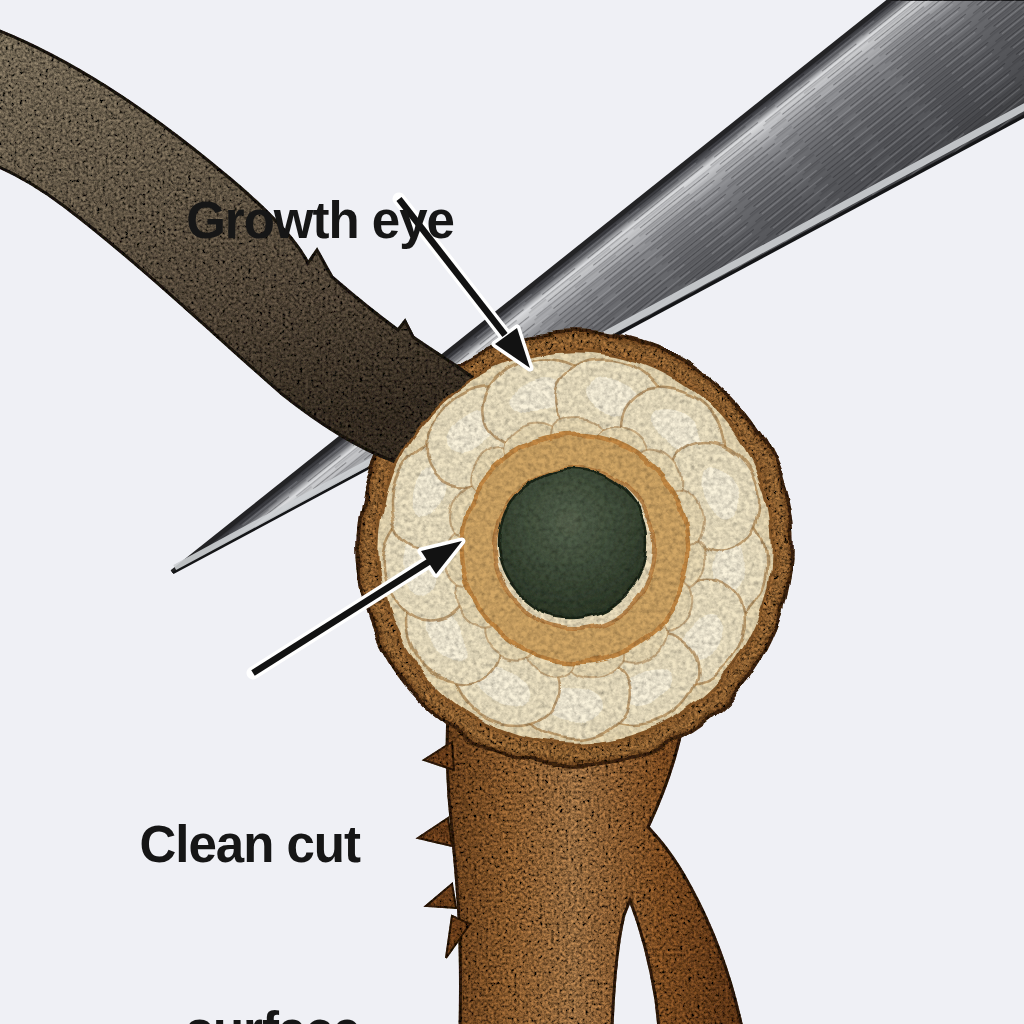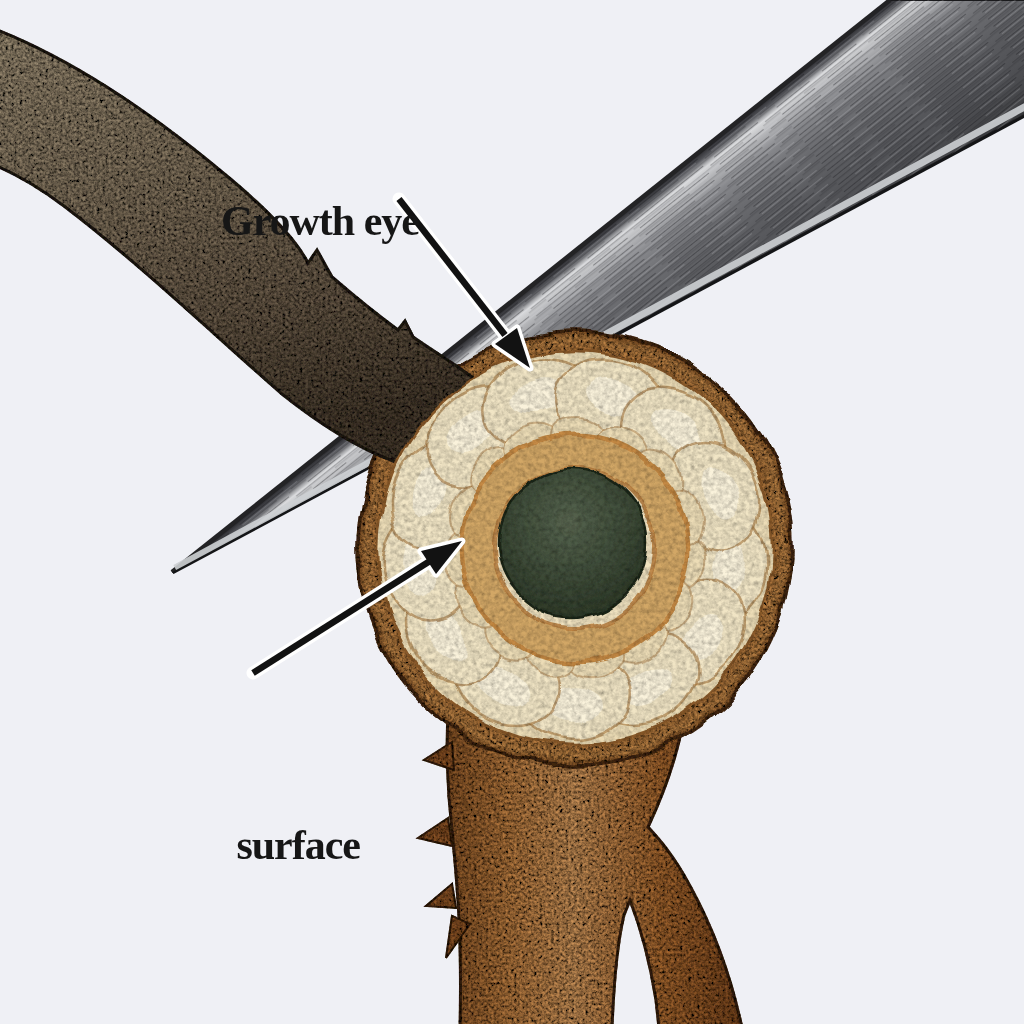--- a/index.html
+++ b/index.html
@@ -4,23 +4,23 @@
 <style>
   html,body{margin:0;padding:0;}
   body{
     width:1024px;height:1024px;overflow:hidden;position:relative;
     background:#eff0f5;
     font-family:"Liberation Sans", sans-serif;
   }
   #scene{position:absolute;left:0;top:0;}
   .label{
     position:absolute;
-    font-family:Liberation Serif, serif;
+    font-family:Liberation Sans, sans-serif;
     font-weight:700;
-    font-size:42px;
+    font-size:51px;
     letter-spacing:-1px;
     line-height:62px;
     color:#161616;
     white-space:pre;
   }
   #label-node{left:130px;top:66px;width:380px;text-align:center;}
   #label-cut{left:40px;top:690px;width:320px;text-align:right;}
 </style>
 </head>
 <body>
@@ -219,14 +219,15 @@
     <polygon points="462,541 436,574 421,551" fill="#ffffff" stroke="#ffffff" stroke-width="7" stroke-linejoin="round"></polygon>
     <line x1="253" y1="673" x2="430" y2="561" stroke="#121212" stroke-width="6.5"></line>
     <polygon points="462,541 436,574 421,551" fill="#121212"></polygon>
   </g>
 </svg>
 
 <div class="label" id="label-node">
   <div>Growth eye</div>
 </div>
 <div class="label" id="label-cut">
+  <div>Clean cut</div>
   <div>surface</div>
 </div>
 
 </body></html>

